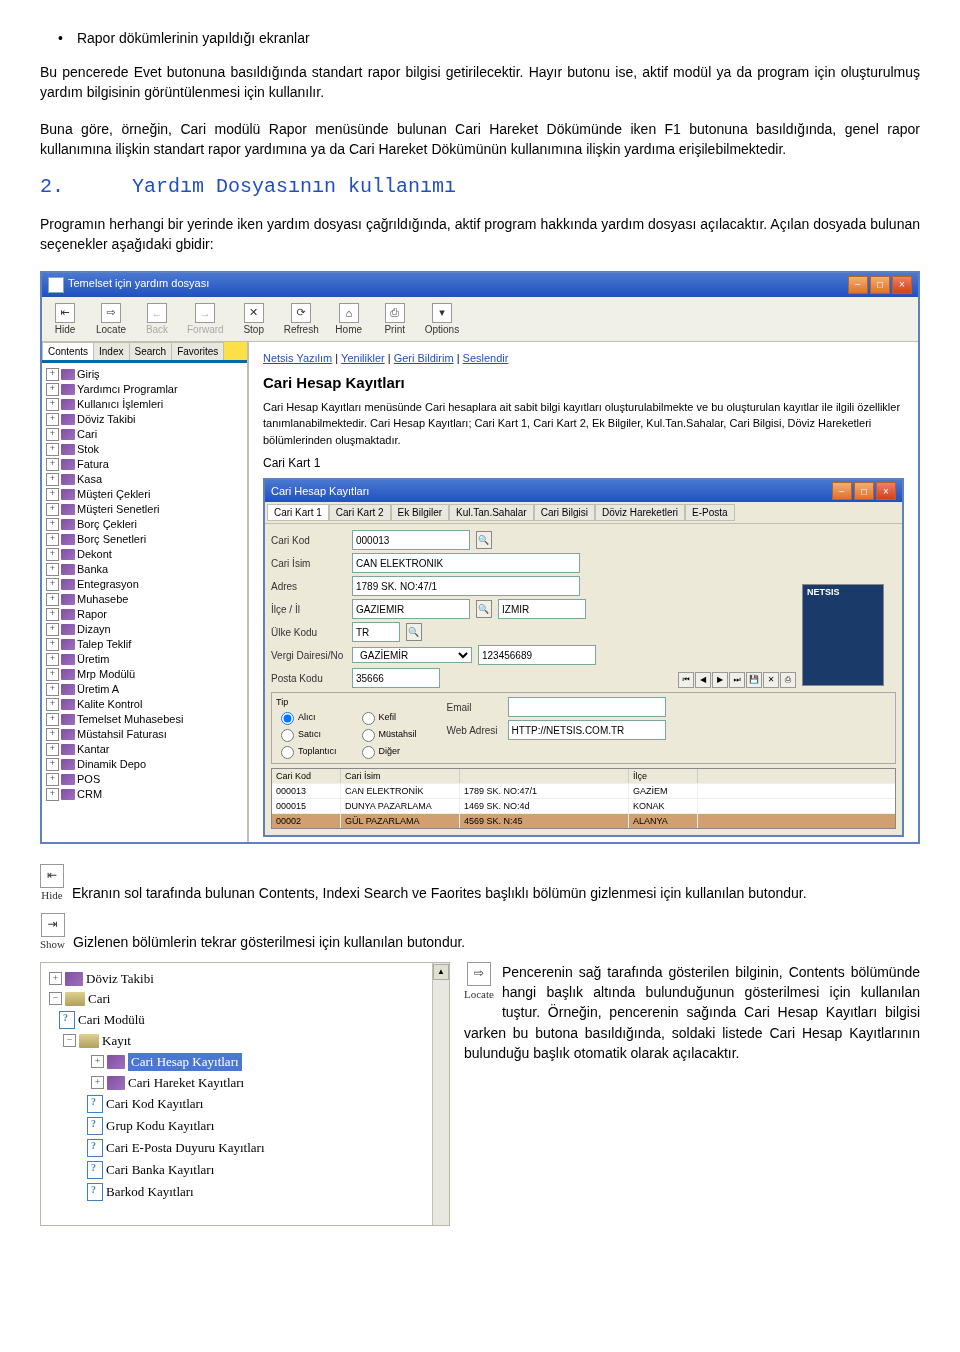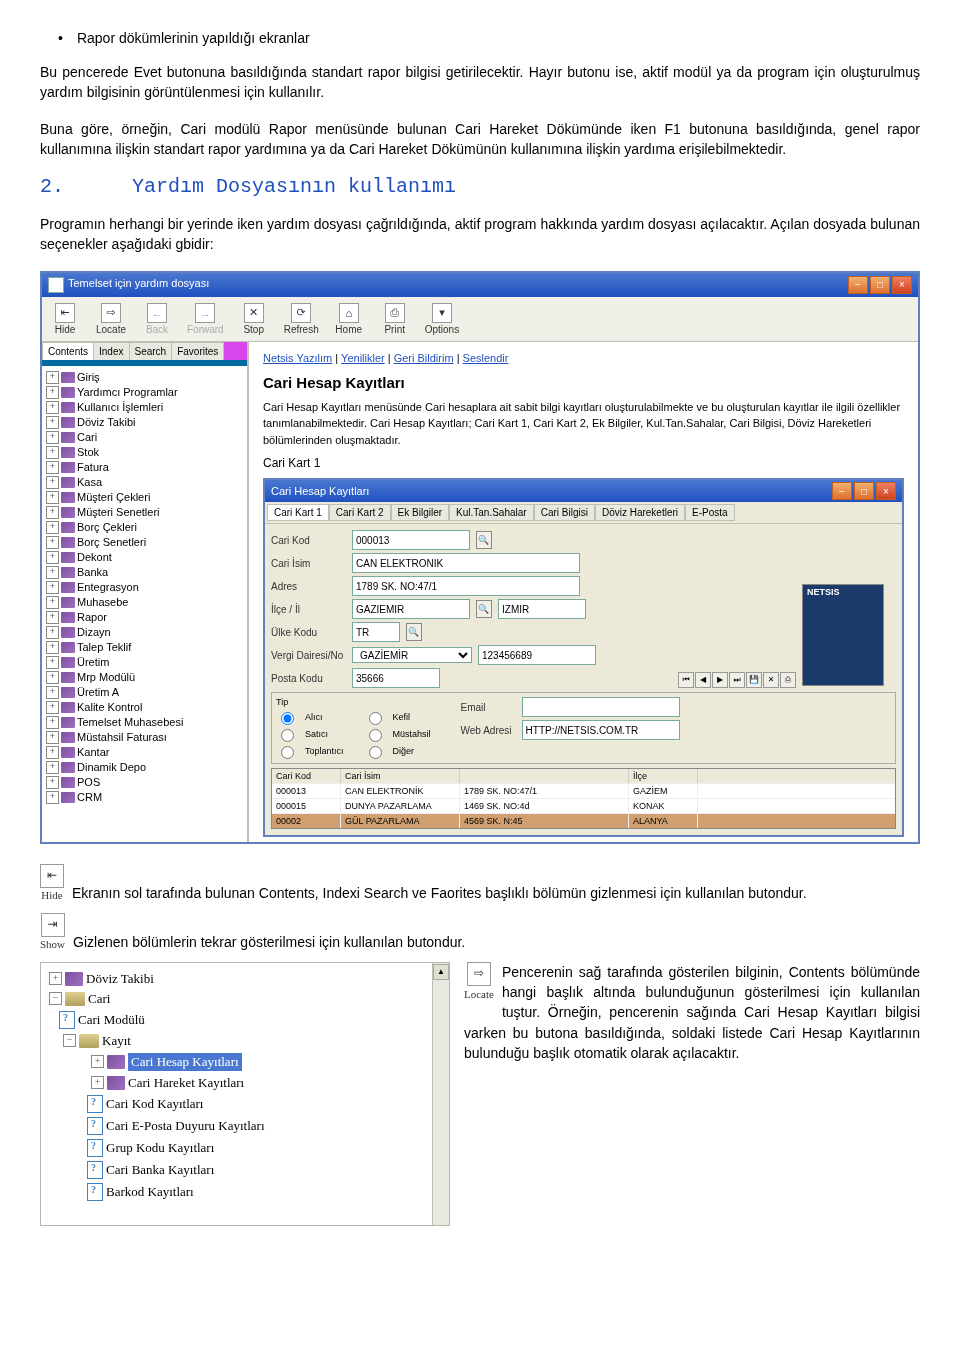--- a/index.html
+++ b/index.html
@@ -14,21 +14,21 @@
 .help-ico{width:14px;height:14px;background:#fff;border:1px solid #8aa}
 .winbtns{display:flex;gap:2px}
 .winbtn{width:18px;height:16px;background:linear-gradient(#f0b070,#e07030);border:1px solid #c06020;font-size:10px;display:flex;align-items:center;justify-content:center;color:#fff}
 .winbtn.close{background:linear-gradient(#f08060,#d04020)}
 .toolbar{background:#f0f0e8;padding:4px 2px;border-bottom:1px solid #c0c0b0;display:flex;gap:4px}
 .tbtn{display:flex;flex-direction:column;align-items:center;gap:1px;padding:2px 5px;font-size:10px;color:#333;min-width:32px}
 .tbtn.disabled{color:#aaa}
 .tbtn-ico{width:18px;height:18px;border:1px solid #999;background:#fff;display:flex;align-items:center;justify-content:center;font-size:11px}
 .hw-body{display:flex;height:500px}
 .left-pane{width:205px;border-right:2px solid #c0c0b0;background:#fff;display:flex;flex-direction:column}
-.tabs{display:flex;background:#d946ef;border-bottom:6px solid #0369a1}
+.tabs{display:flex;background:#fde047;border-bottom:3px solid #0369a1}
 .tab{font-size:10px;padding:3px 5px;border:1px solid #c0c0b0;border-bottom:none;background:#fff;margin-right:-1px}
 .tab:not(.active){background:#e8e8e0}
 .tree{padding:4px;overflow:auto;flex:1;font-size:11px}
 .tree-item{display:flex;align-items:center;gap:2px;padding:1px 0;white-space:nowrap}
 .exp{width:11px;height:11px;border:1px solid #888;font-size:9px;line-height:9px;text-align:center;color:#555}
 .book{width:14px;height:11px;background:linear-gradient(135deg,#8050a0,#a070c0);border-radius:1px;flex-shrink:0}
 .right-pane{flex:1;background:#fff;overflow:auto;padding:10px 14px}
 .breadcrumb{font-size:11px;margin-bottom:10px}
 .breadcrumb a{color:#2050c0;text-decoration:underline}
 .rp-title{font-size:15px;font-weight:bold;margin:8px 0}
@@ -41,21 +41,21 @@
 .form-area{background:#ece9d8;padding:6px;font-size:10px}
 .form-row{display:flex;align-items:center;margin-bottom:3px;gap:6px}
 .form-row label{width:75px;color:#333}
 .form-row input,.form-row select{border:1px solid #7a9;padding:1px 3px;font-size:10px;height:16px;background:#fff}
 .lookup{width:14px;height:16px;border:1px solid #888;background:#f0f0e8;font-size:9px;display:flex;align-items:center;justify-content:center}
 .photo{width:80px;height:100px;background:#1a3a6a;position:absolute;right:18px;top:60px;border:1px solid #888}
 .photo-label{position:absolute;top:2px;left:4px;color:#fff;font-size:9px;font-weight:bold}
 .inner-body{position:relative}
 .tip-box{border:1px solid #aaa;margin-top:4px;padding:4px;display:flex;gap:30px}
 .radios{display:flex;flex-direction:column;gap:1px;font-size:9px}
-.radio-row{display:flex;align-items:center;gap:8px}
+.radio-row{display:flex;align-items:center;gap:1px}
 .grid{background:#fff;border:1px solid #888;margin-top:4px}
 .grid-head{display:flex;background:#ece9d8;font-size:9px}
 .grid-head div{padding:2px 4px;border-right:1px solid #ccc}
 .grid-row{display:flex;font-size:9px;border-top:1px solid #eee}
 .grid-row div{padding:2px 4px;border-right:1px solid #eee;overflow:hidden}
 .grid-row.sel{background:#d0a070}
 .icon-box{display:inline-block;vertical-align:middle}
 .small-tool{display:flex;flex-direction:column;align-items:center;font-size:11px;color:#333;font-family:Tahoma}
 .small-tool-ico{width:22px;height:22px;border:1px solid #999;background:#fff;display:flex;align-items:center;justify-content:center;font-size:12px;margin-bottom:1px}
 .desc-row{display:flex;align-items:flex-end;gap:8px;margin:4px 0 12px 0}
@@ -509,25 +509,25 @@
         <span class="t2-exp">+</span>
         <span class="book2"></span>
         <span>Cari Hareket Kayıtları</span>
       </div>
     <div class="t2-item indent2">
         <span class="page-ico"></span>
         <span>Cari Kod Kayıtları</span>
       </div>
     <div class="t2-item indent2">
         <span class="page-ico"></span>
+        <span>Grup Kodu Kayıtları</span>
+      </div>
+    <div class="t2-item indent2">
+        <span class="page-ico"></span>
         <span>Cari E-Posta Duyuru Kayıtları</span>
-      </div>
-    <div class="t2-item indent2">
-        <span class="page-ico"></span>
-        <span>Grup Kodu Kayıtları</span>
       </div>
     <div class="t2-item indent2">
         <span class="page-ico"></span>
         <span>Cari Banka Kayıtları</span>
       </div>
     <div class="t2-item indent2">
         <span class="page-ico"></span>
         <span>Barkod Kayıtları</span>
       </div>
   </div>

